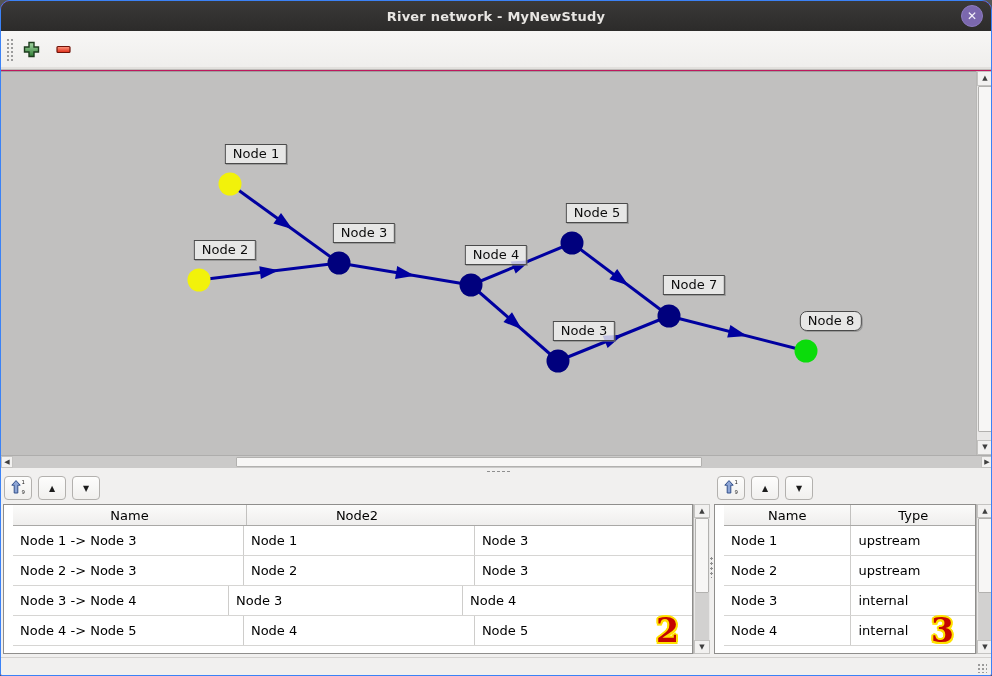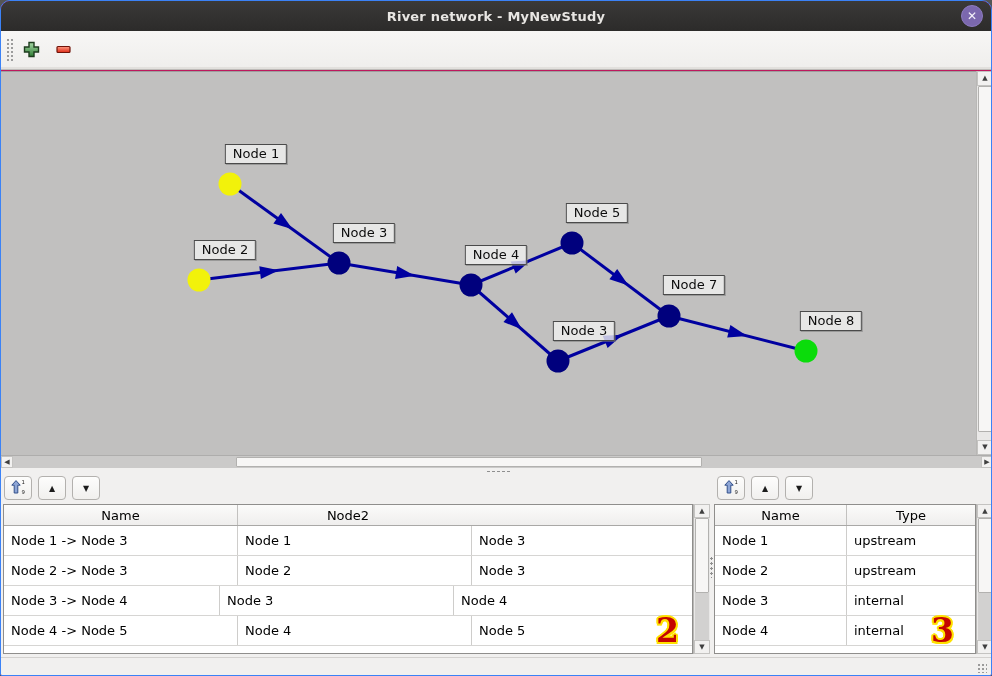--- a/index.html
+++ b/index.html
@@ -49,21 +49,21 @@
       background-image:radial-gradient(#8f8f8f 1px,transparent 1.1px);background-size:5px 3px;}
   #v-splitter{position:absolute;left:709px;top:473px;width:4px;height:182px;background:#f1f0ef;}
   #v-splitter .dots{position:absolute;left:0px;top:82px;width:3px;height:22px;
       background-image:radial-gradient(#8f8f8f 1px,transparent 1.1px);background-size:3px 5px;}
 
   
   #bottom{position:absolute;left:0;top:473px;width:100%;height:183px;background:#f1f0ef;}
   .tbl-btn{position:absolute;top:2px;width:28px;height:24px;background:linear-gradient(#fdfdfc,#f1f0ee);
            border:1px solid #b3b1ae;border-radius:4px;display:flex;align-items:center;justify-content:center;
            font-size:8px;color:#1c1c1c;}
-  .grid{position:absolute;background:#fff;border:1px solid #8f8e8c;font-size:13px;color:#000;}
+  .grid{position:absolute;background:#fff;border:1px solid #8f8e8c;font-size:13px;color:#000;padding-left:9px;}
   .g-head{display:flex;background:linear-gradient(#fbfbfa,#efeeed);border-bottom:1px solid #a9a8a6;height:21px;}
   .g-head .hc{display:flex;align-items:center;justify-content:center;border-right:1px solid #c2c1bf;height:100%;}
   .g-head .hc:last-child{border-right:none;}
   .g-row{display:flex;height:30px;border-bottom:1px solid #d6d5d3;}
   .g-row .c{display:flex;align-items:center;padding-left:7px;border-right:1px solid #cecdcb;height:100%;overflow:hidden;white-space:nowrap;}
   .g-row .c:last-child{border-right:none;}
 
   
   #statusbar{position:absolute;left:0;top:656px;width:100%;height:19px;background:#f1f0ef;border-top:1px solid #d3d1cf;}
   #grip{position:absolute;right:4px;bottom:3px;width:10px;height:10px;
@@ -139,21 +139,21 @@
         <circle cx="805" cy="279" r="11.5" fill="#0bdc0b"></circle>
       </svg>
     <div id="label-layer">
         <div class="node-label" style="left: 255px; top: 82px;">Node 1</div>
         <div class="node-label" style="left: 224px; top: 178px;">Node 2</div>
         <div class="node-label" style="left: 363px; top: 161px;">Node 3</div>
         <div class="node-label" style="left: 495px; top: 183px;">Node 4</div>
         <div class="node-label" style="left: 596px; top: 141px;">Node 5</div>
         <div class="node-label" style="left: 583px; top: 259px;">Node 3</div>
         <div class="node-label" style="left: 693px; top: 213px;">Node 7</div>
-        <div class="node-label" style="left: 830px; top: 249px;">Node 8</div>
+        <div class="node-label" style="left: 830px; top: 249px; border-radius: 7px;">Node 8</div>
       </div>
 
   </div>
 
   <div class="vscroll" style="left:975px; top:70px; width:17px; height:384px;">
     <div class="sc-btn" style="left:0;top:0;width:16px;height:15px;">▲</div>
     <div class="sc-thumb" style="left:1px;top:15px;width:14px;height:346px;"></div>
     <div class="sc-btn" style="left:0;bottom:0;width:16px;height:15px;">▼</div>
   </div>
 

